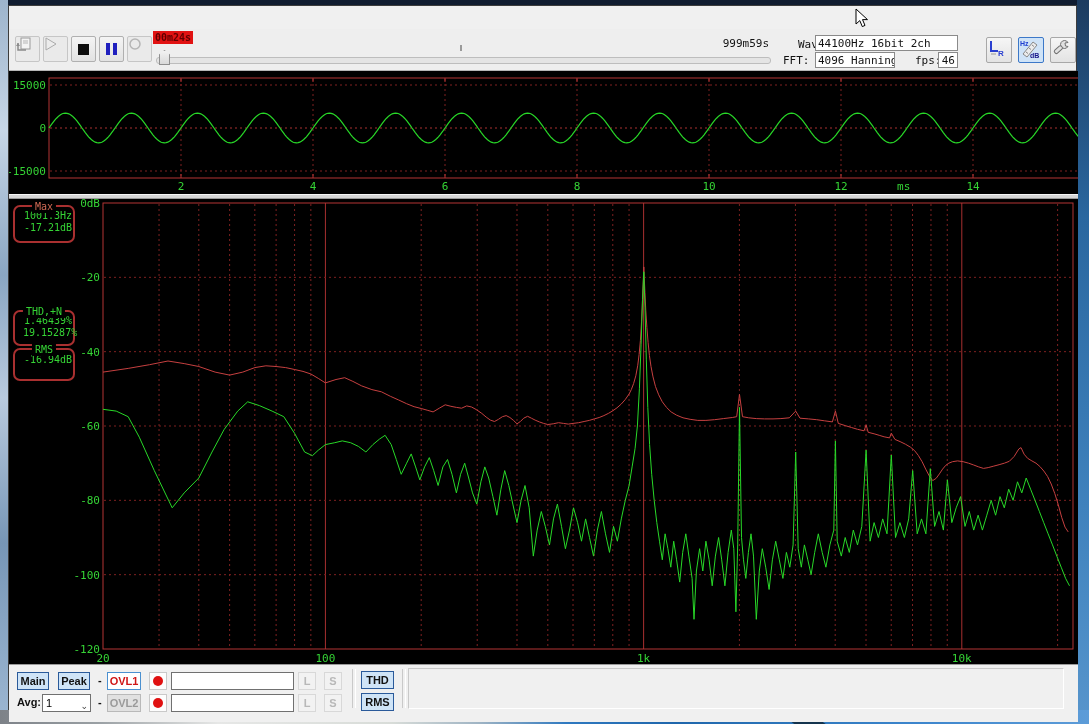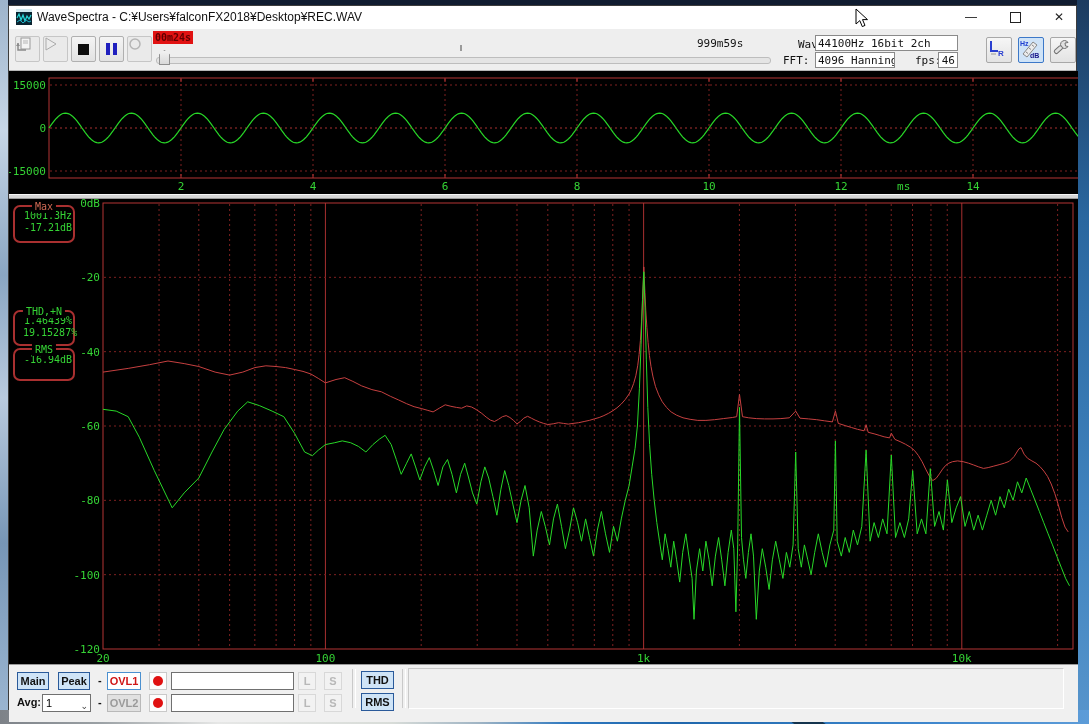--- a/index.html
+++ b/index.html
@@ -31,21 +31,21 @@
   #ico-pause{display:flex;gap:3px;}
   #ico-pause div{width:4px;height:12px;background:#1f1fbe;}
   #badge{left:144px;top:2px;height:11px;background:#e11212;color:#600000;
          font:bold 10px "DejaVu Sans Mono",monospace;padding:1px 2px;line-height:11px;}
   #slider-track{left:147px;top:28px;width:615px;height:7px;background:#e4e4e4;
          border:1px solid #bdbdbd;border-radius:3px;box-sizing:border-box;}
   #slider-center-tick{left:451px;top:16px;width:2px;height:6px;background:#9a9a9a;}
   #slider-thumb{left:150px;top:21px;width:11px;height:15px;background:linear-gradient(#f2f2f2,#d9d9d9);
          border:1px solid #8f8f8f;box-sizing:border-box;
          clip-path:polygon(50% 0,100% 30%,100% 100%,0 100%,0 30%);}
-  #time-total{left:688px;top:8px;width:72px;font:11px "DejaVu Sans Mono",monospace;color:#111;}
+  #time-total{left:688px;top:8px;width:72px;text-align:right;font:11px "DejaVu Sans Mono",monospace;color:#111;}
   .fld-label{font:11px "DejaVu Sans Mono",monospace;color:#111;}
   .fld{background:#fff;border:1px solid #8a8a8a;box-sizing:border-box;
        font:11px "DejaVu Sans Mono",monospace;color:#111;padding:1px 2px;overflow:hidden;white-space:nowrap;}
   .icobtn{top:8px;width:26px;height:26px;background:linear-gradient(#f6f6f6,#e3e3e3);
        border:1px solid #a8a8a8;border-radius:2px;box-sizing:border-box;
        display:flex;align-items:center;justify-content:center;}
   .icobtn.sel{background:#cfe3f7;border-color:#3c78c8;}
   
   #wave-panel{left:0;top:65px;width:1069px;height:123px;background:#000;}
   #sep{left:0;top:188px;width:1069px;height:5px;background:#d6d6d6;border-top:1px solid #f5f5f5;border-bottom:1px solid #9a9a9a;box-sizing:border-box;}
@@ -79,38 +79,20 @@
 </head>
 <body>
 
 <div class="abs" id="desk-left"></div>
 <div class="abs" id="desk-right"></div>
 <div class="abs" id="desk-bottom"></div>
 <div class="abs" id="desk-slash"></div>
 
 <div class="abs" id="win">
 
-  <div class="abs" id="titlebar">
-    <svg class="abs" style="left:7px;top:3px;" width="16" height="16">
-      <rect x="0" y="0" width="16" height="16" fill="#0a2430"></rect>
-      <rect x="0" y="0" width="16" height="3" fill="#cfe8ee"></rect>
-      <polyline points="1,9 3,5 5,11 7,6 9,12 11,7 13,10 15,6" fill="none" stroke="#28d8d8" stroke-width="1.2"></polyline>
-      <polyline points="1,13 4,11 7,14 10,11 13,13 15,12" fill="none" stroke="#1fb0c8" stroke-width="1"></polyline>
-    </svg>
-    <div class="abs" id="title-text">WaveSpectra - C:¥Users¥falconFX2018¥Desktop¥REC.WAV</div>
-    <div class="abs cap-btn" style="left:945px;">
-      <span>—</span>
-    </div>
-    <div class="abs cap-btn" id="btn-max" style="left:989px;">
-      <span class="box"></span>
-    </div>
-    <div class="abs cap-btn" style="left:1033px;">
-      <span>✕</span>
-    </div>
-  </div>
 
   <div class="abs" id="toolbar">
     <div class="abs tbtn flat" style="left:6px;">
       <svg width="16" height="16">
         <rect x="5" y="1" width="9" height="11" fill="#f4f4f4" stroke="#9a9a9a"></rect>
         <line x1="7" y1="4" x2="12" y2="4" stroke="#b5b5b5"></line>
           <line x1="7" y1="6" x2="12" y2="6" stroke="#b5b5b5"></line>
         <path d="M2,6 L2,13 L10,13" fill="none" stroke="#8a8a8a" stroke-width="1.5"></path>
         <path d="M2,6 L0,9 L4,9 Z" fill="#8a8a8a"></path>
       </svg>

